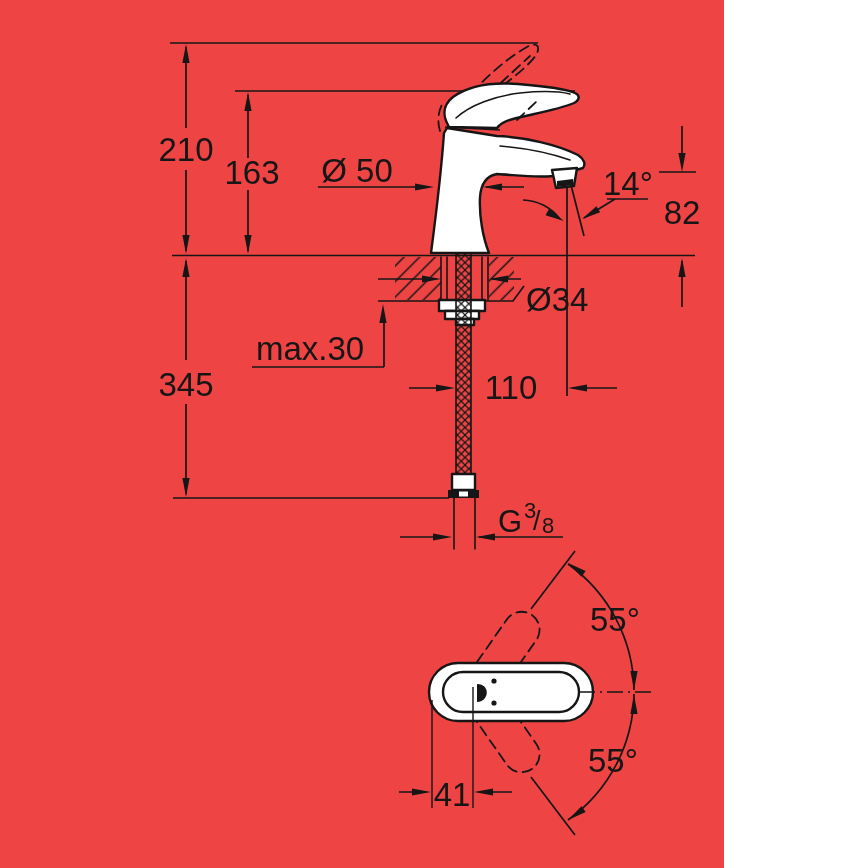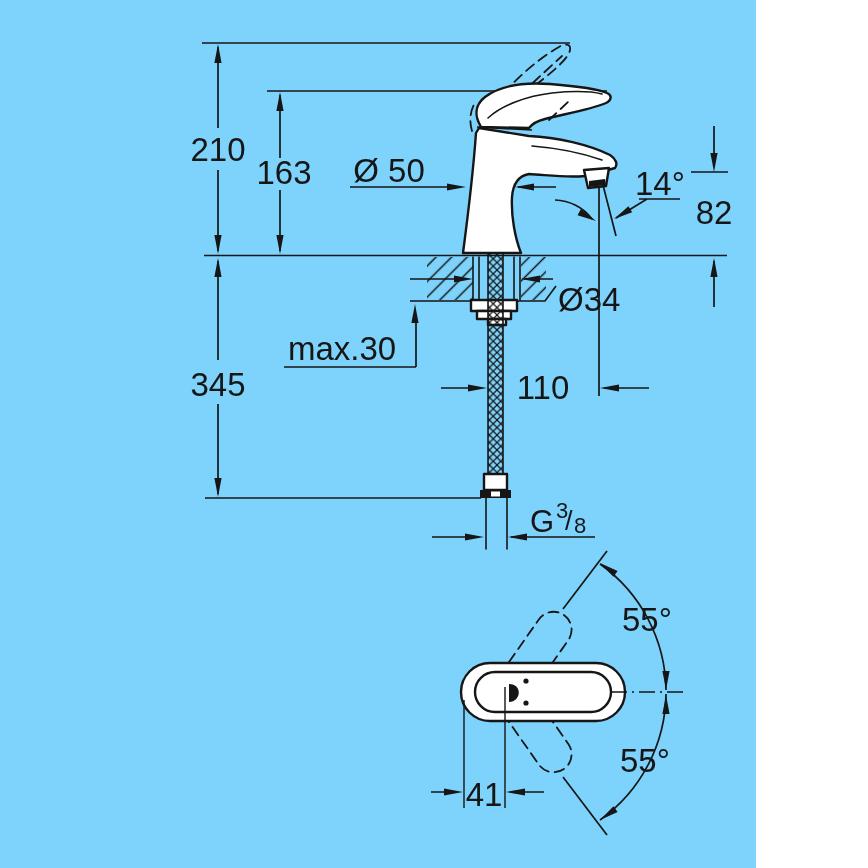--- a/index.html
+++ b/index.html
@@ -1,16 +1,16 @@
 <!DOCTYPE html>
 <html><head>
 <meta charset="utf-8">
 <style>
   html,body{margin:0;padding:0;background:#ffffff;}
-  .page{width:724px;height:868px;background:#7dd3fc;position:relative;overflow:hidden;padding-left:32px;}
+  .page{width:724px;height:868px;background:#ef4444;position:relative;overflow:hidden;}
   svg{display:block;}
   text{font-family:"Liberation Sans","DejaVu Sans",sans-serif;fill:#161616;}
   .dim{font-size:33px;}
   .dim-small{font-size:22px;}
   .dim-g{font-size:31px;}
   .dim-slash{font-size:27px;}
   .outline{stroke:#161616;stroke-width:2.4;fill:#ffffff;stroke-linejoin:round;stroke-linecap:round;}
   .inner{stroke:#161616;stroke-width:1.6;fill:none;stroke-linecap:round;}
   .thin{stroke:#161616;stroke-width:1.7;fill:none;}
   .xthin{stroke:#161616;stroke-width:1.4;fill:none;}

